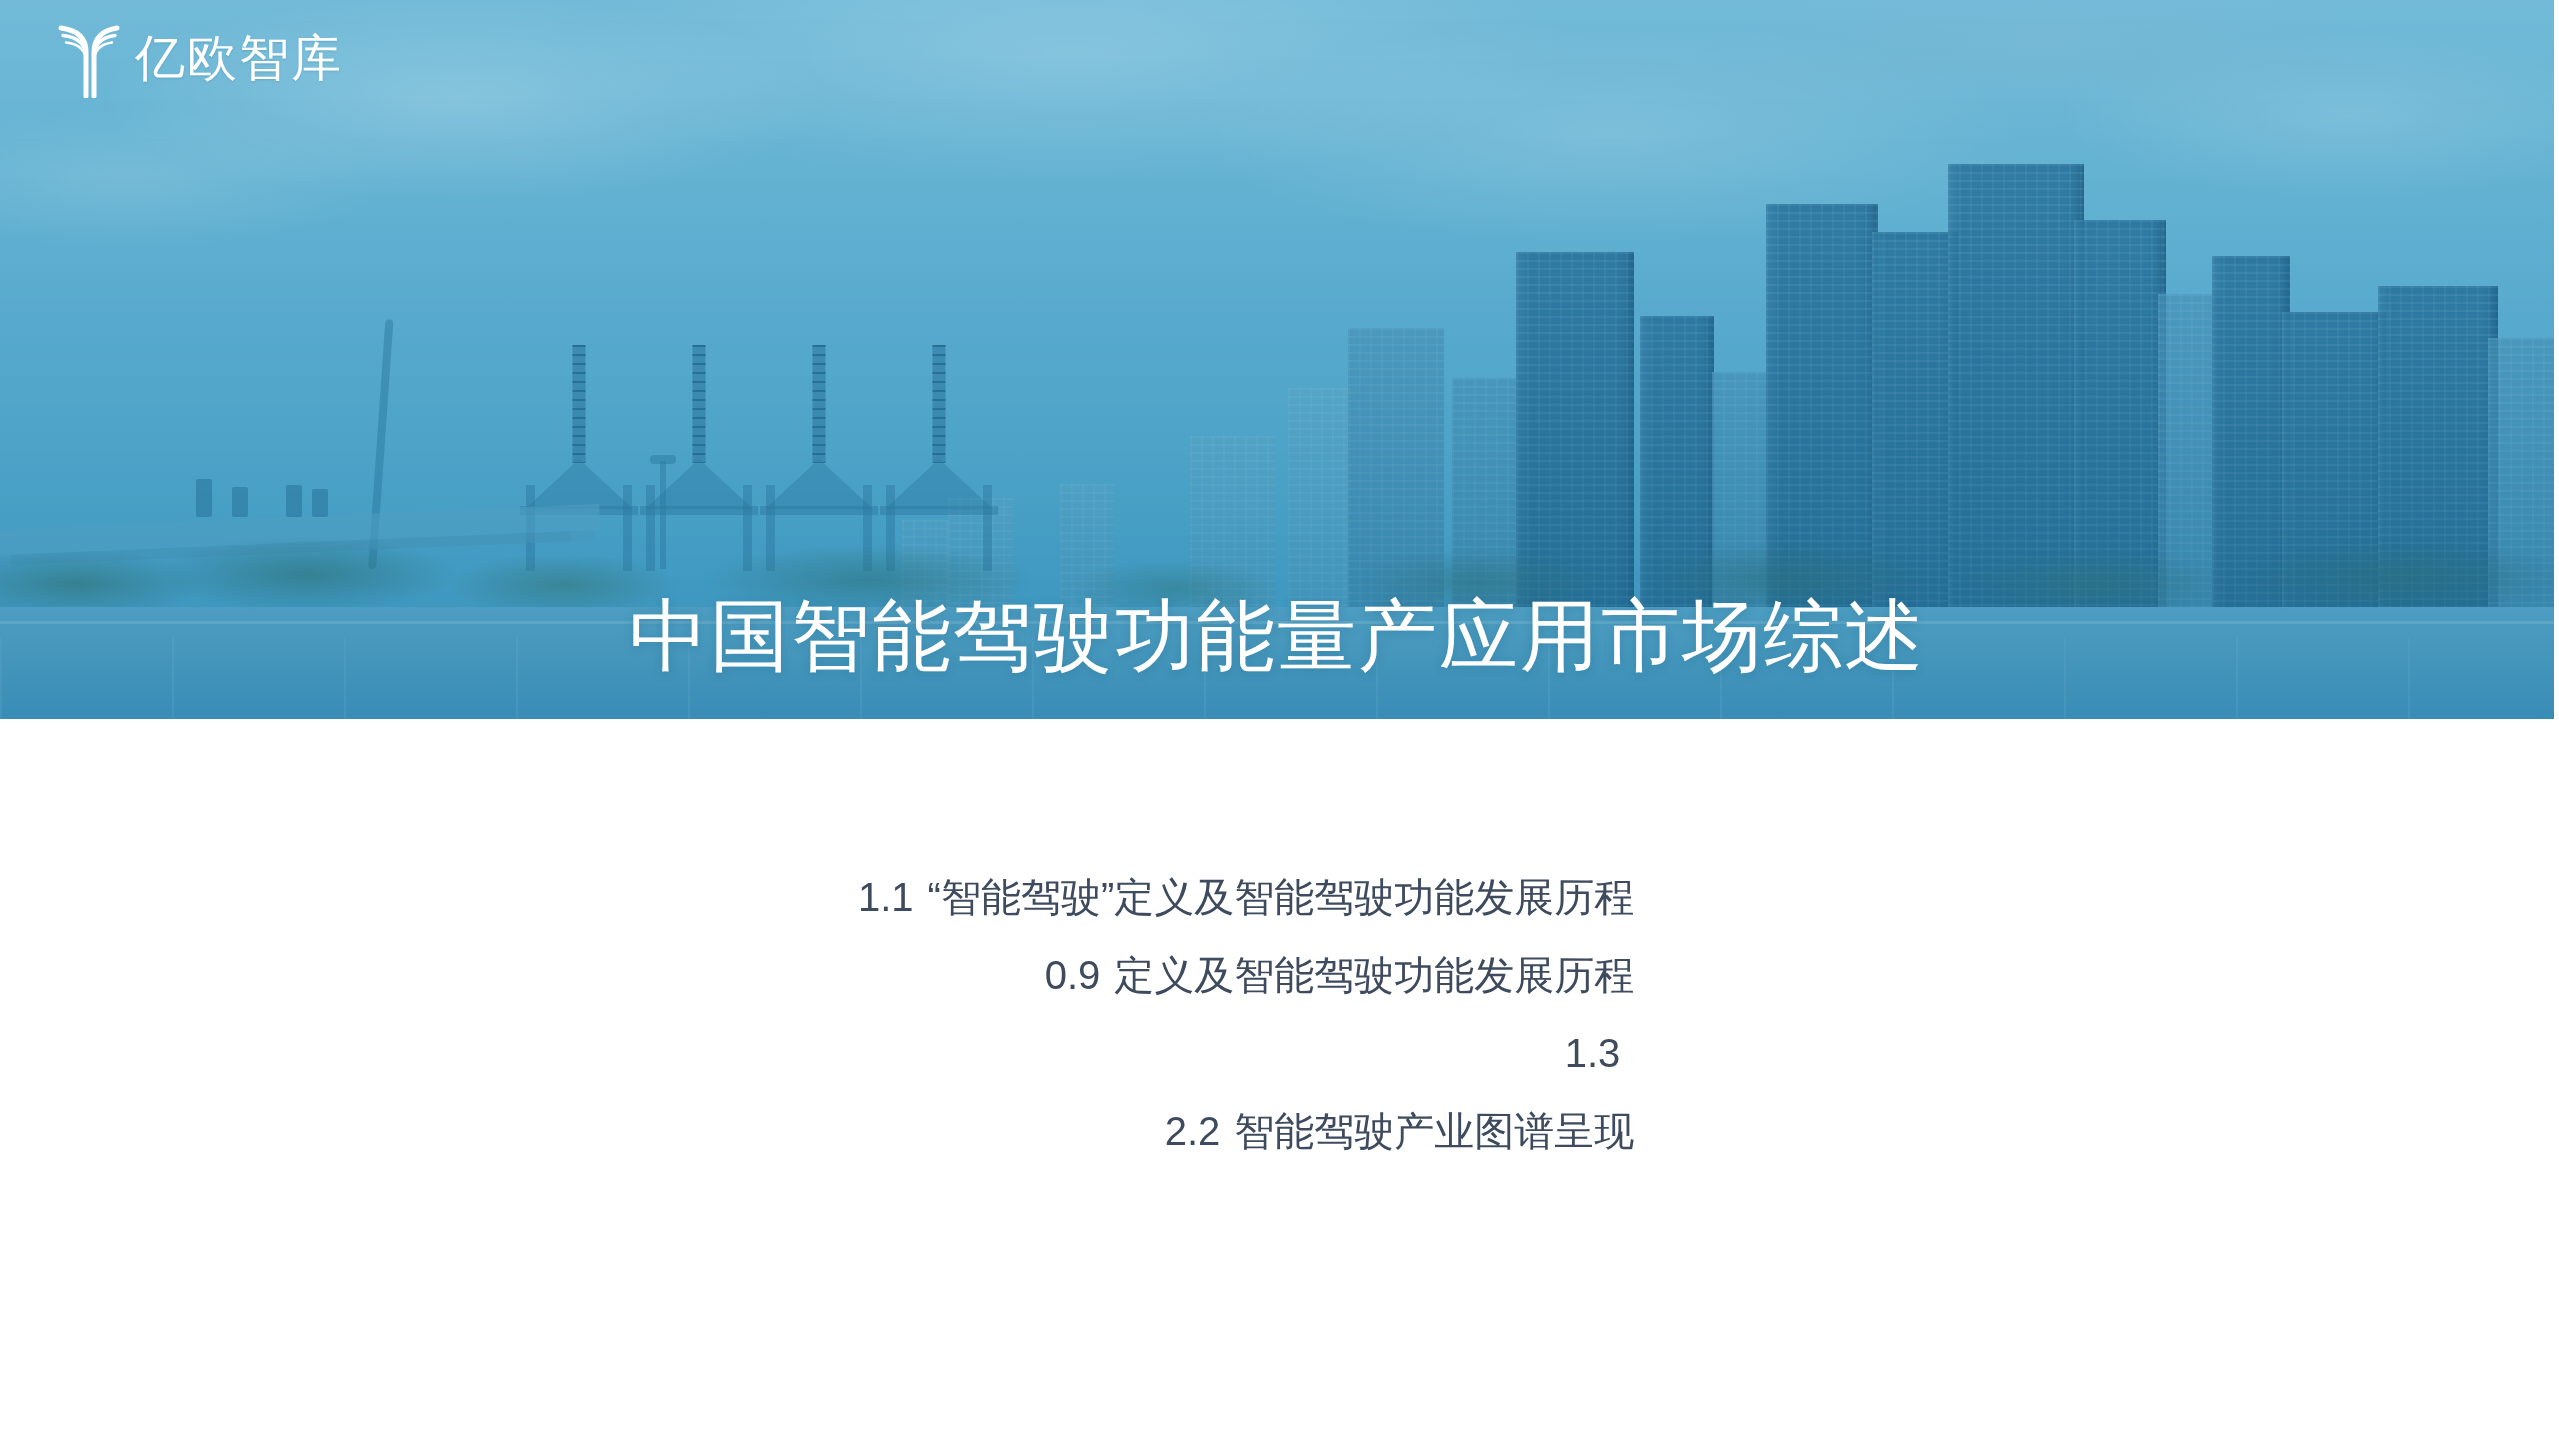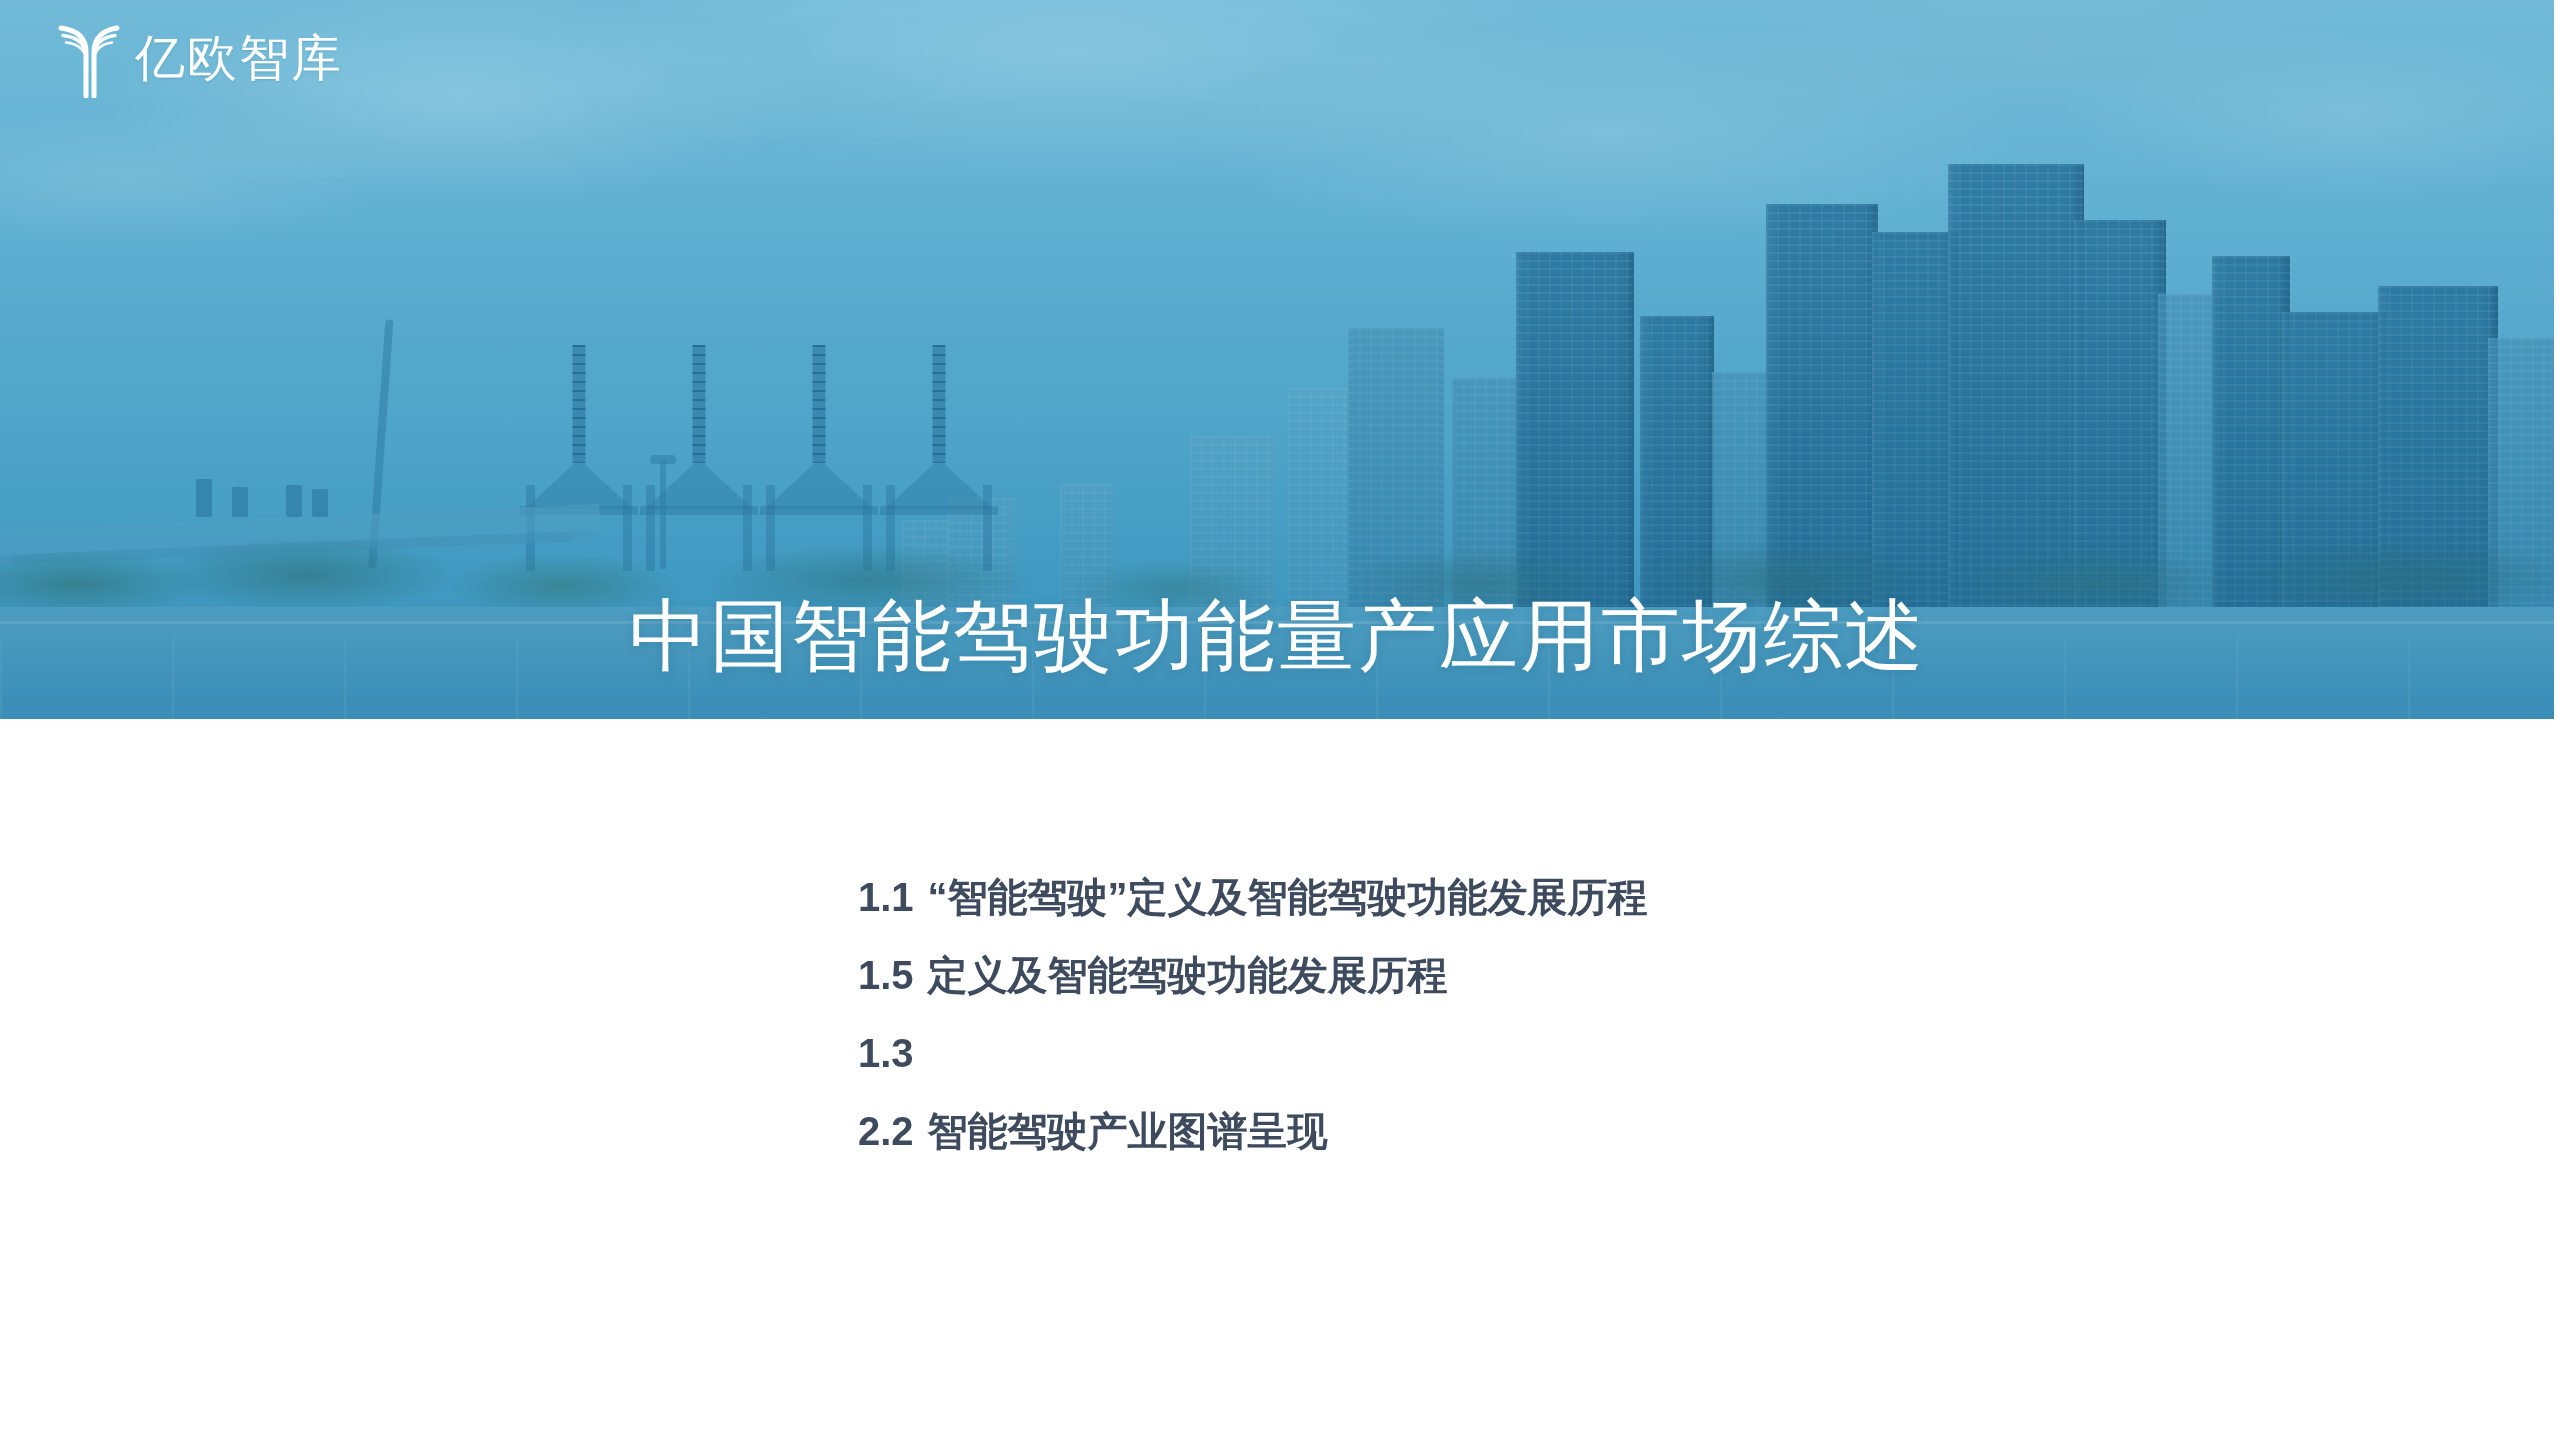--- a/index.html
+++ b/index.html
@@ -238,21 +238,22 @@
     z-index: 5;
   }
   .agenda-item {
     display: flex;
     align-items: baseline;
     gap: 0;
     color: #3e4b5e;
     font-size: 40px;
     line-height: 78px;
     white-space: nowrap;
-    font-weight: 700;
+    font-weight: 400;
+    justify-content: flex-end;
   }
   .agenda-num { margin-right: 14px; }
   .agenda-label { }
 </style>
 </head>
 <body>
 
 <div class="slide">
 
   <div class="hero">
@@ -355,21 +356,21 @@
   </div>
 
   <div class="agenda">
 
     <div class="agenda-item">
       <span class="agenda-num">1.1</span>
       <span class="agenda-label">“智能驾驶”定义及智能驾驶功能发展历程</span>
     </div>
 
     <div class="agenda-item">
-      <span class="agenda-num">1.5</span>
+      <span class="agenda-num">0.9</span>
       <span class="agenda-label">定义及智能驾驶功能发展历程</span>
     </div>
 
     <div class="agenda-item">
       <span class="agenda-num">1.3</span>
     </div>
 
     <div class="agenda-item">
       <span class="agenda-num">2.2</span>
       <span class="agenda-label">智能驾驶产业图谱呈现</span>

